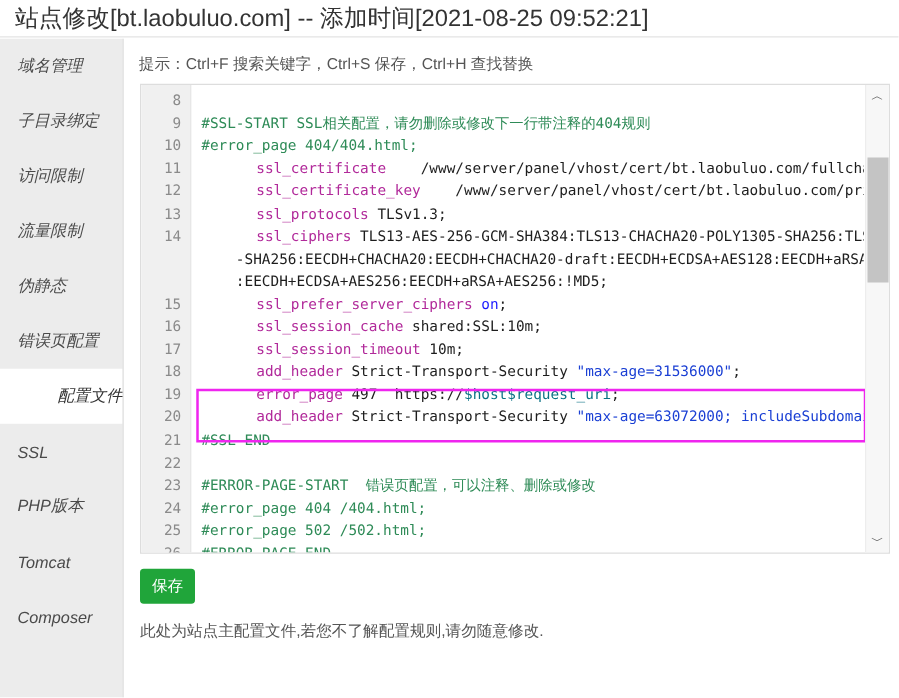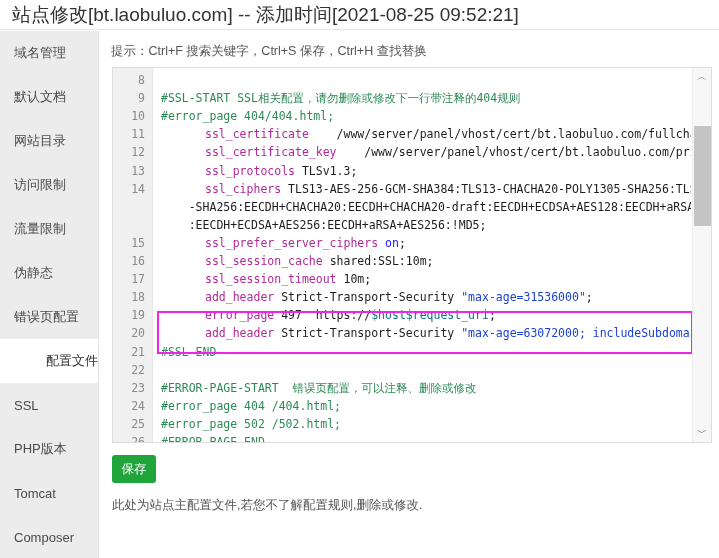--- a/index.html
+++ b/index.html
@@ -48,20 +48,21 @@
   }
   .side-item {
     height: 44px;
     display: flex;
     align-items: center;
     padding-left: 14px;
     font-size: 13px;
     color: #4a4a4a;
     cursor: pointer;
     white-space: nowrap;
+    font-style: italic;
   }
   .side-item.active {
     background: #ffffff;
     color: #333333;
     justify-content: flex-end;
   }
 
   
   #main {
     position: absolute;
@@ -207,24 +208,21 @@
   <div id="titlebar">
     <span class="title-text">站点修改[bt.laobuluo.com] -- 添加时间[2021-08-25 09:52:21]</span>
   </div>
 
   <div id="sidebar">
     <div id="sidebar-items">
         <div class="side-item">
           <span>域名管理</span>
         </div>
         <div class="side-item">
-          <span>默认文档</span>
-        </div>
-        <div class="side-item">
-          <span>网站目录</span>
+          <span>子目录绑定</span>
         </div>
         <div class="side-item">
           <span>访问限制</span>
         </div>
         <div class="side-item">
           <span>流量限制</span>
         </div>
         <div class="side-item">
           <span>伪静态</span>
         </div>
@@ -291,16 +289,16 @@
       <div id="vscroll">
         <div class="sb-arrow" id="sb-up">︿</div>
         <div id="sb-thumb"></div>
         <div class="sb-arrow" id="sb-down">﹀</div>
       </div>
 
     </div>
 
     <button id="save-btn">保存</button>
 
-    <div id="footnote">此处为站点主配置文件,若您不了解配置规则,删除或修改.</div>
+    <div id="footnote">此处为站点主配置文件,若您不了解配置规则,请勿随意修改.</div>
 
   </div>
 </div>
 
 </body></html>

